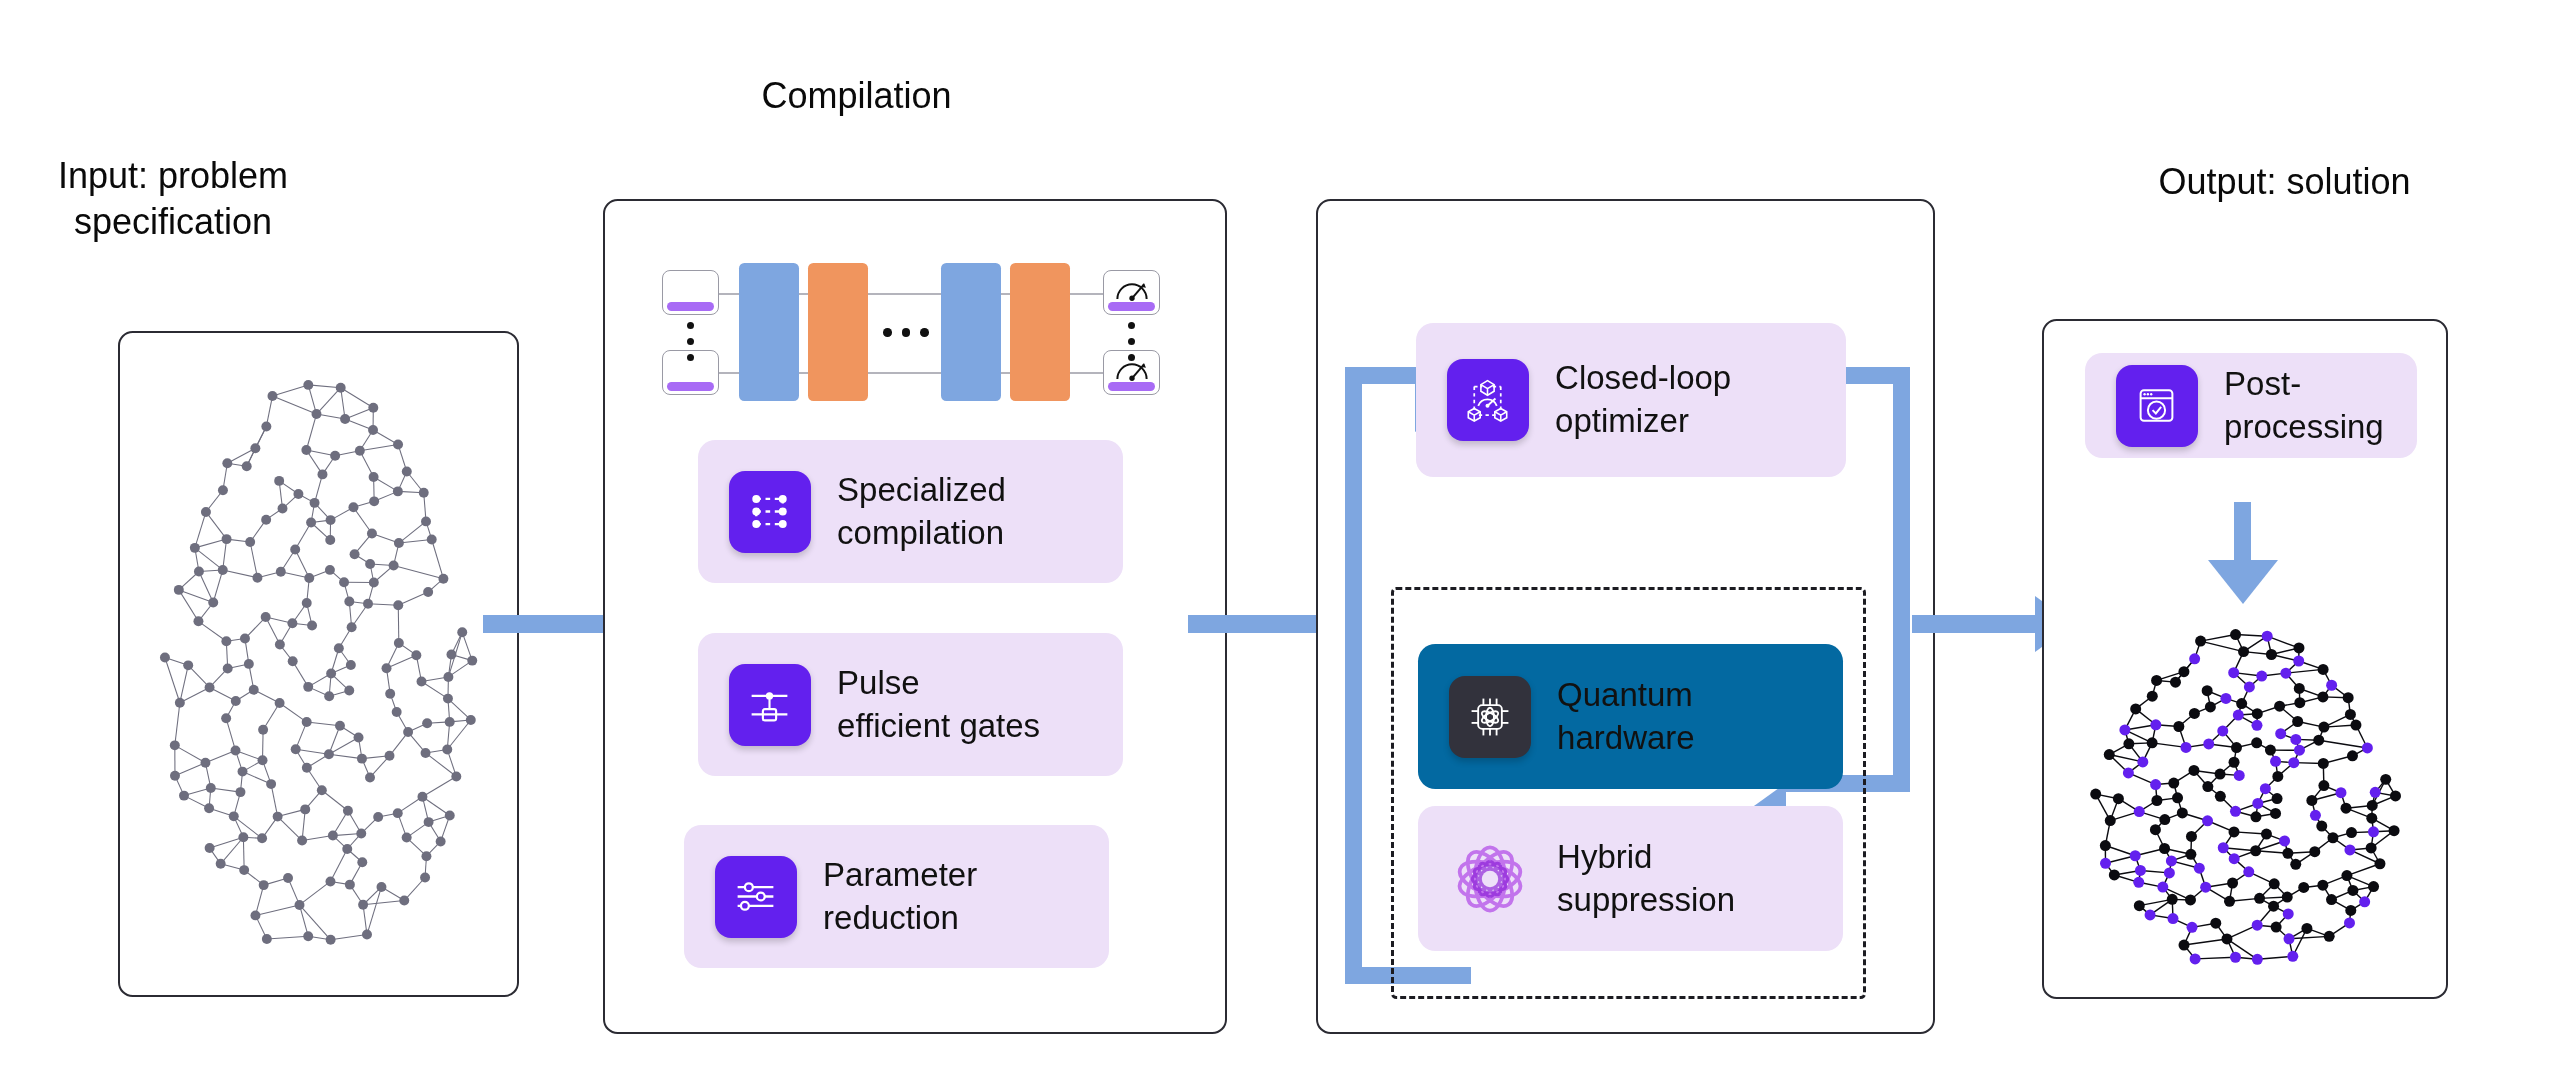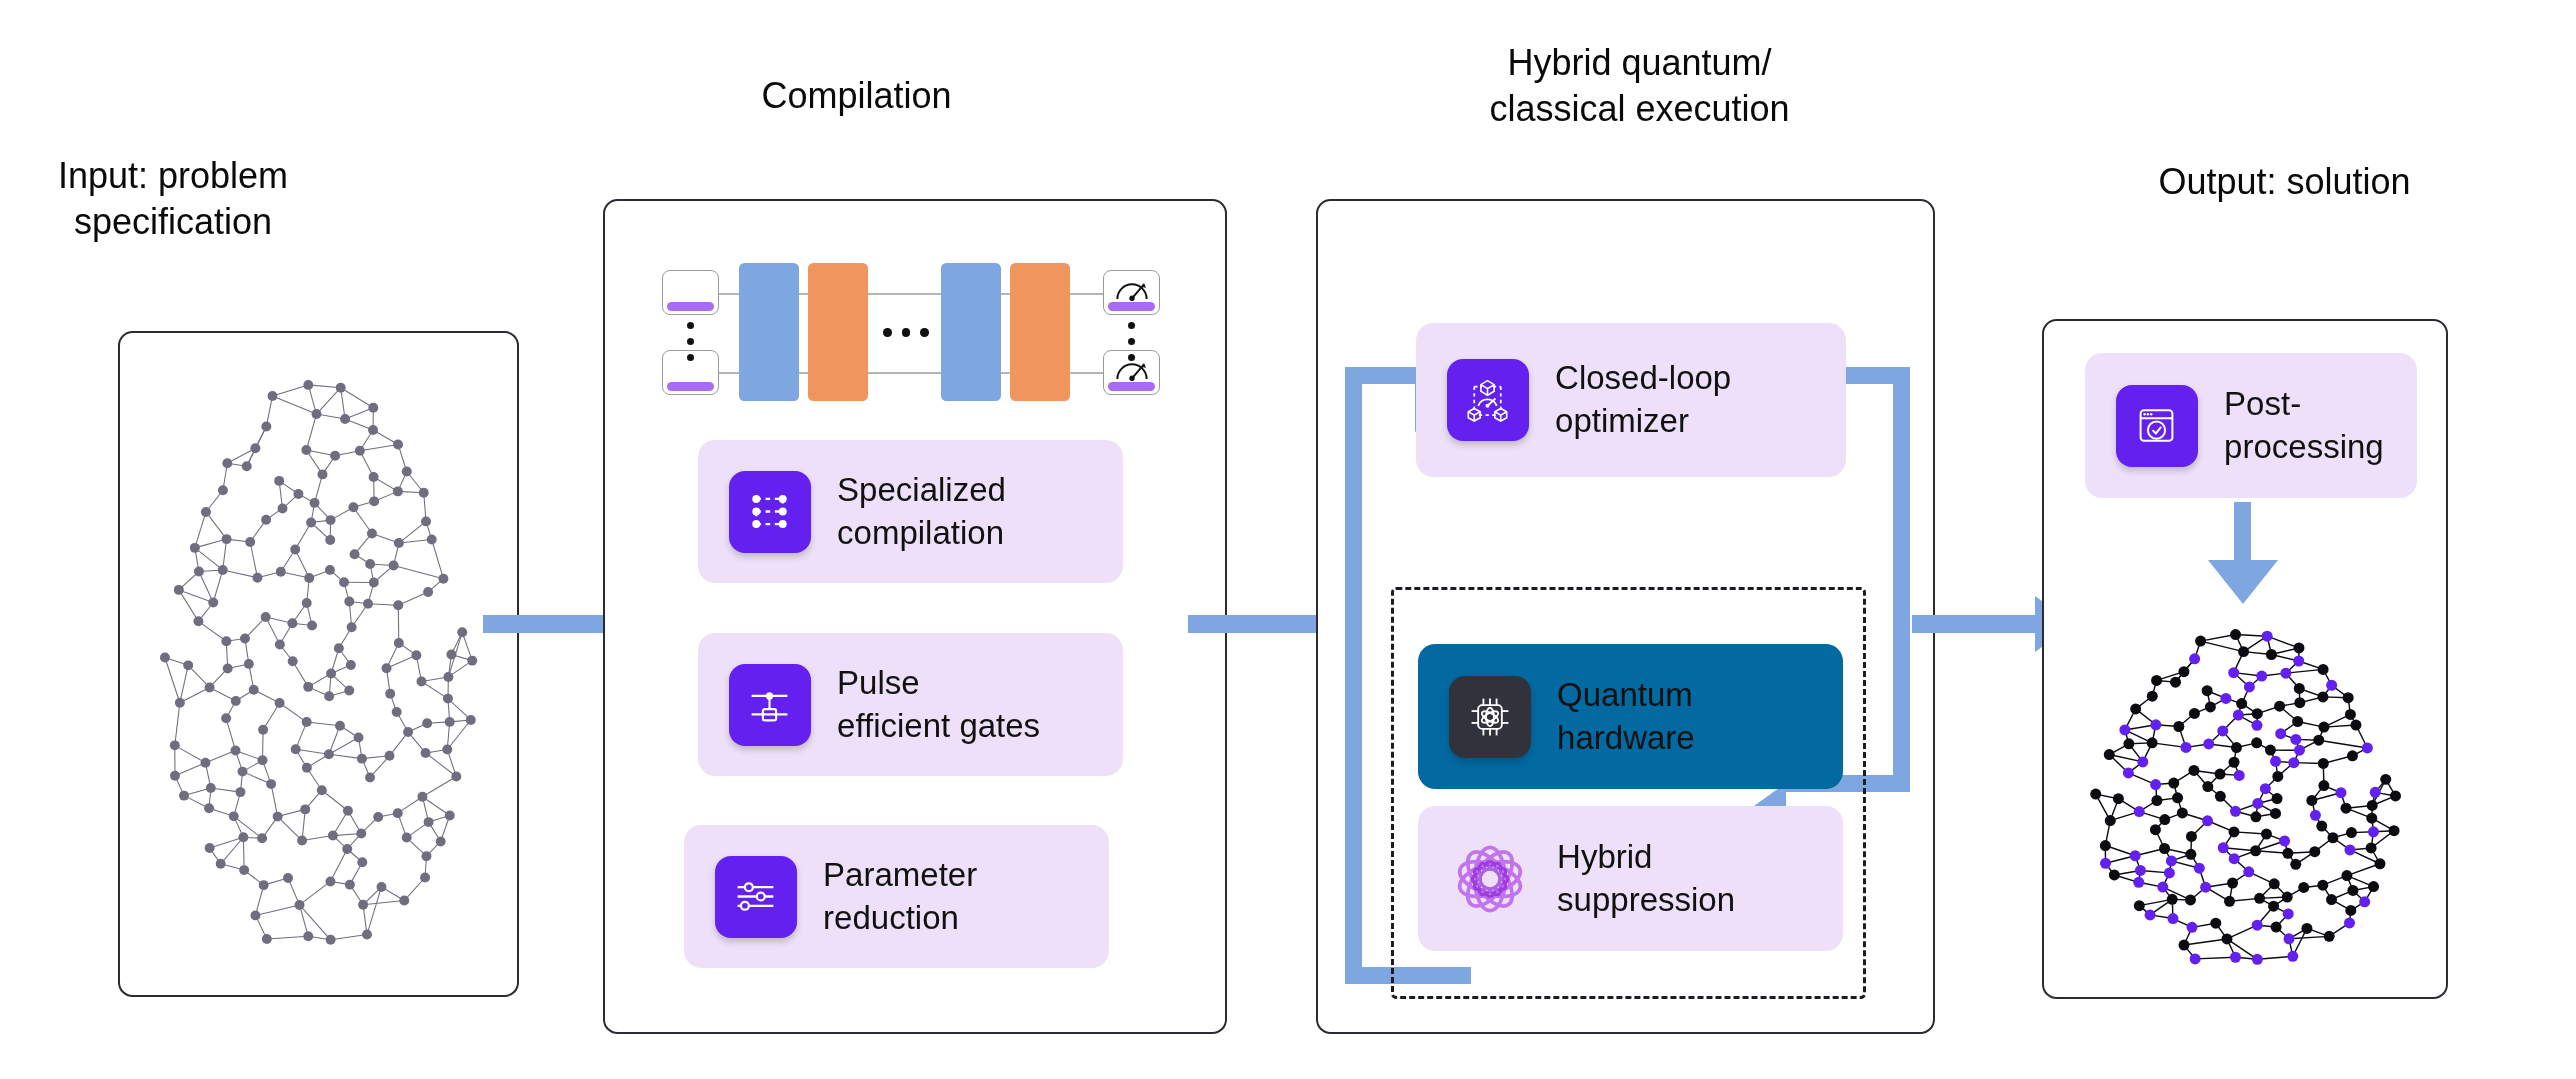--- a/index.html
+++ b/index.html
@@ -114,22 +114,20 @@
   .hdots i { width: 8.6px; height: 8.6px; border-radius: 50%; background: #111; display: block; }
 </style>
 </head>
 <body>
 
 <div id="stage">
 
   <div class="sec-title" style="left:40px; top:153px; width:266px;">Input: problem
 specification</div>
   <div class="sec-title" style="left:604px; top:73px; width:505px;">Compilation</div>
-  <div class="sec-title" style="left:1321px; top:40px; width:637px;">Hybrid quantum/
-classical execution</div>
   <div class="sec-title" style="left:2032px; top:159px; width:505px;">Output: solution</div>
 
   <div class="panel" style="left:118px; top:331px; width:401px; height:666px;">
     <svg id="graph-input" viewBox="0 0 600 1000" width="398" height="663" style="display:block;">
         <line x1="102.73321880958974" y1="501.2900670990348" x2="67.62964599765837" y2="489.3906651996076" stroke="#6E6E7E" stroke-width="1.6"></line>
         <line x1="102.73321880958974" y1="501.2900670990348" x2="134.91928302682936" y2="534.5627889037132" stroke="#6E6E7E" stroke-width="1.6"></line>
         <line x1="102.73321880958974" y1="501.2900670990348" x2="90.14076967723668" y2="557.6756035443395" stroke="#6E6E7E" stroke-width="1.6"></line>
         <line x1="495.1789066661149" y1="518.7184538226575" x2="494.49738459661603" y2="551.4446182642132" stroke="#6E6E7E" stroke-width="1.6"></line>
         <line x1="495.1789066661149" y1="518.7184538226575" x2="499.787690397352" y2="484.85048534348607" stroke="#6E6E7E" stroke-width="1.6"></line>
         <line x1="495.1789066661149" y1="518.7184538226575" x2="454.61505674757063" y2="525.6843839306384" stroke="#6E6E7E" stroke-width="1.6"></line>
@@ -758,21 +756,21 @@
     </div>
   </div>
 
   <div class="arrow-h" style="left:1912px; top:624px;">
     <div class="arrow-shaft-h" style="width:126px;"></div>
     <div class="arrow-head-r" style="left:123px;"></div>
   </div>
 
   <div class="panel" style="left:2042px; top:319px; width:406px; height:680px;">
 
-    <div class="card" style="left:41px; top:32px; width:332px; height:145px;">
+    <div class="card" style="left:41px; top:32px; width:332px; height:105px;">
       <span class="tile">
         <svg width="49" height="49" viewBox="0 0 74 74">
           <g stroke="#fff" stroke-width="3" fill="none">
             <rect x="13" y="14" width="48" height="46" rx="5"></rect>
             <line x1="13" y1="26" x2="61" y2="26"></line>
             <circle cx="37" cy="44" r="13"></circle>
             <polyline points="31,44 36,49 44,39"></polyline>
           </g>
           <g fill="#fff">
               <circle cx="19" cy="20" r="1.8"></circle>

